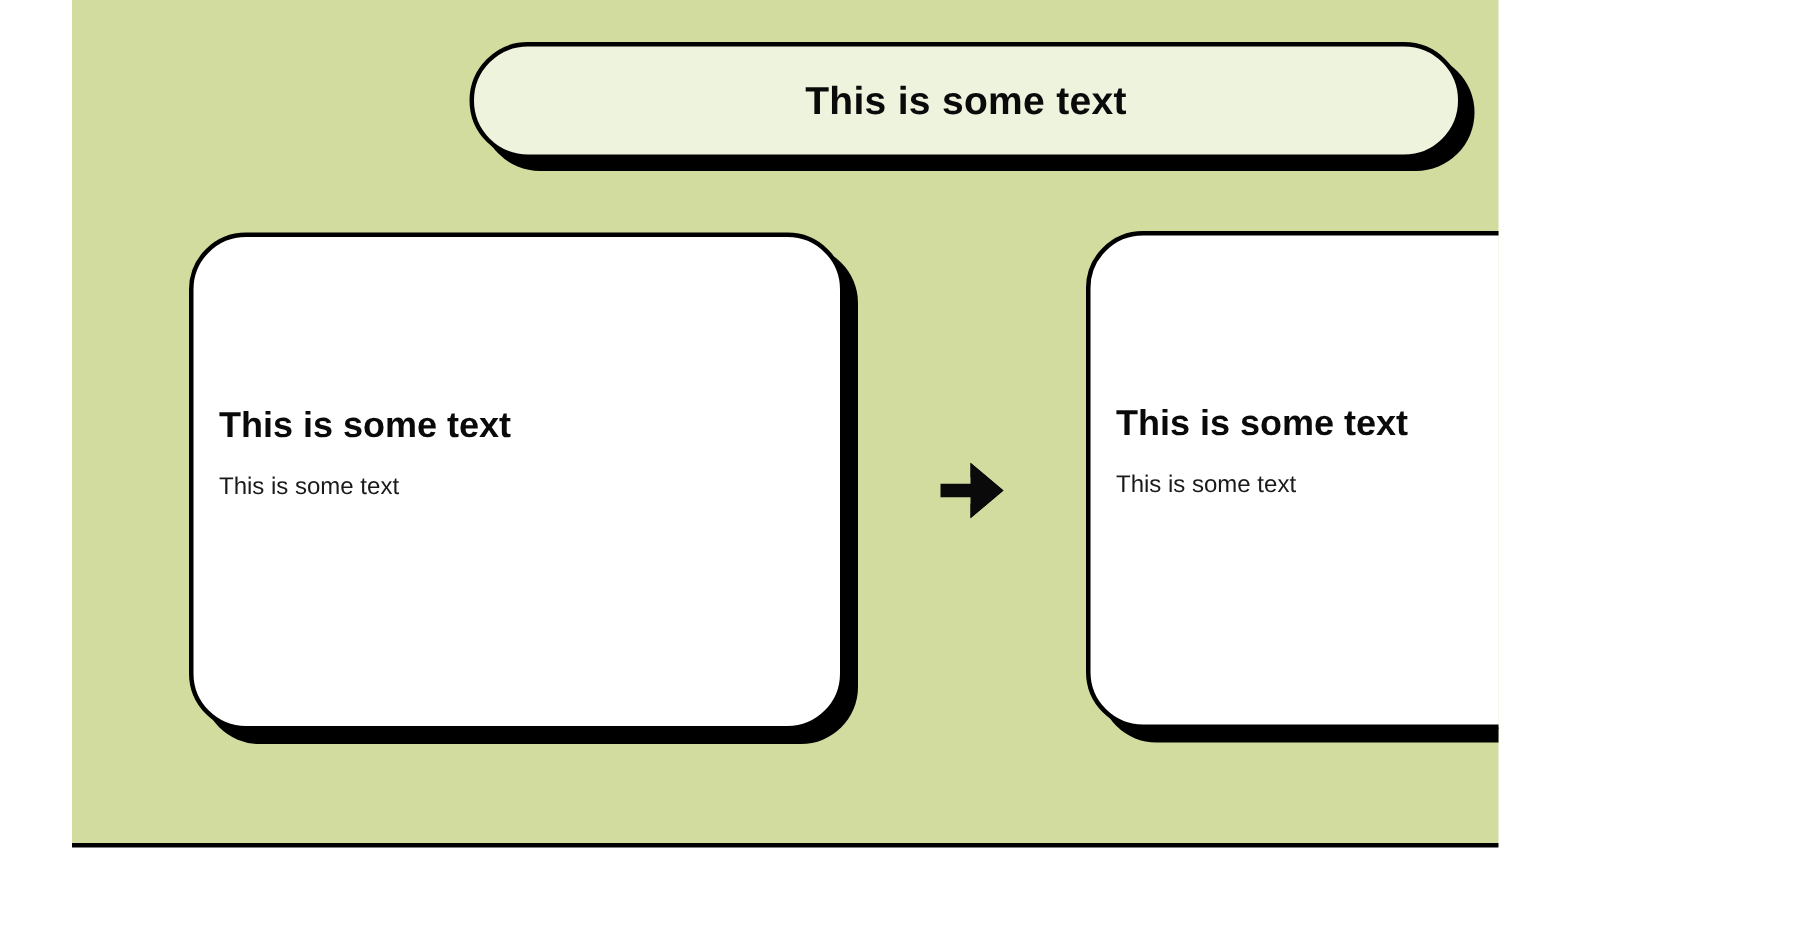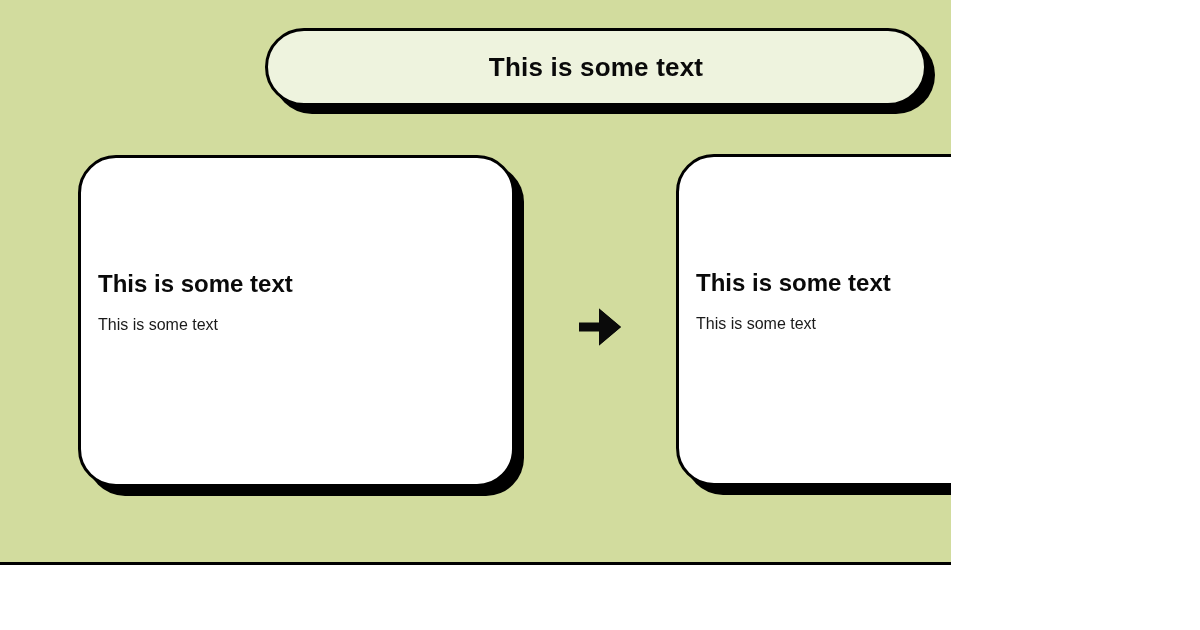--- a/index.html
+++ b/index.html
@@ -16,20 +16,21 @@
   html,body{margin:0;padding:0;}
   body{
     font-family:"Liberation Sans","DejaVu Sans",sans-serif;
     background:#ffffff;
   }
   .canvas{
     position:relative;
     width:951px;height:630px;
     overflow:hidden;
     background:var(--footer-fill,#fff);
+    margin-left:48px;
   }
   .stage{
     position:absolute;left:0;top:0;
     width:1200px;height:562px;
     background:var(--background-color,#d2dc9e);
   }
   .banner{
     position:absolute;
     left:265px;top:28px;
     width:662px;height:78px;

